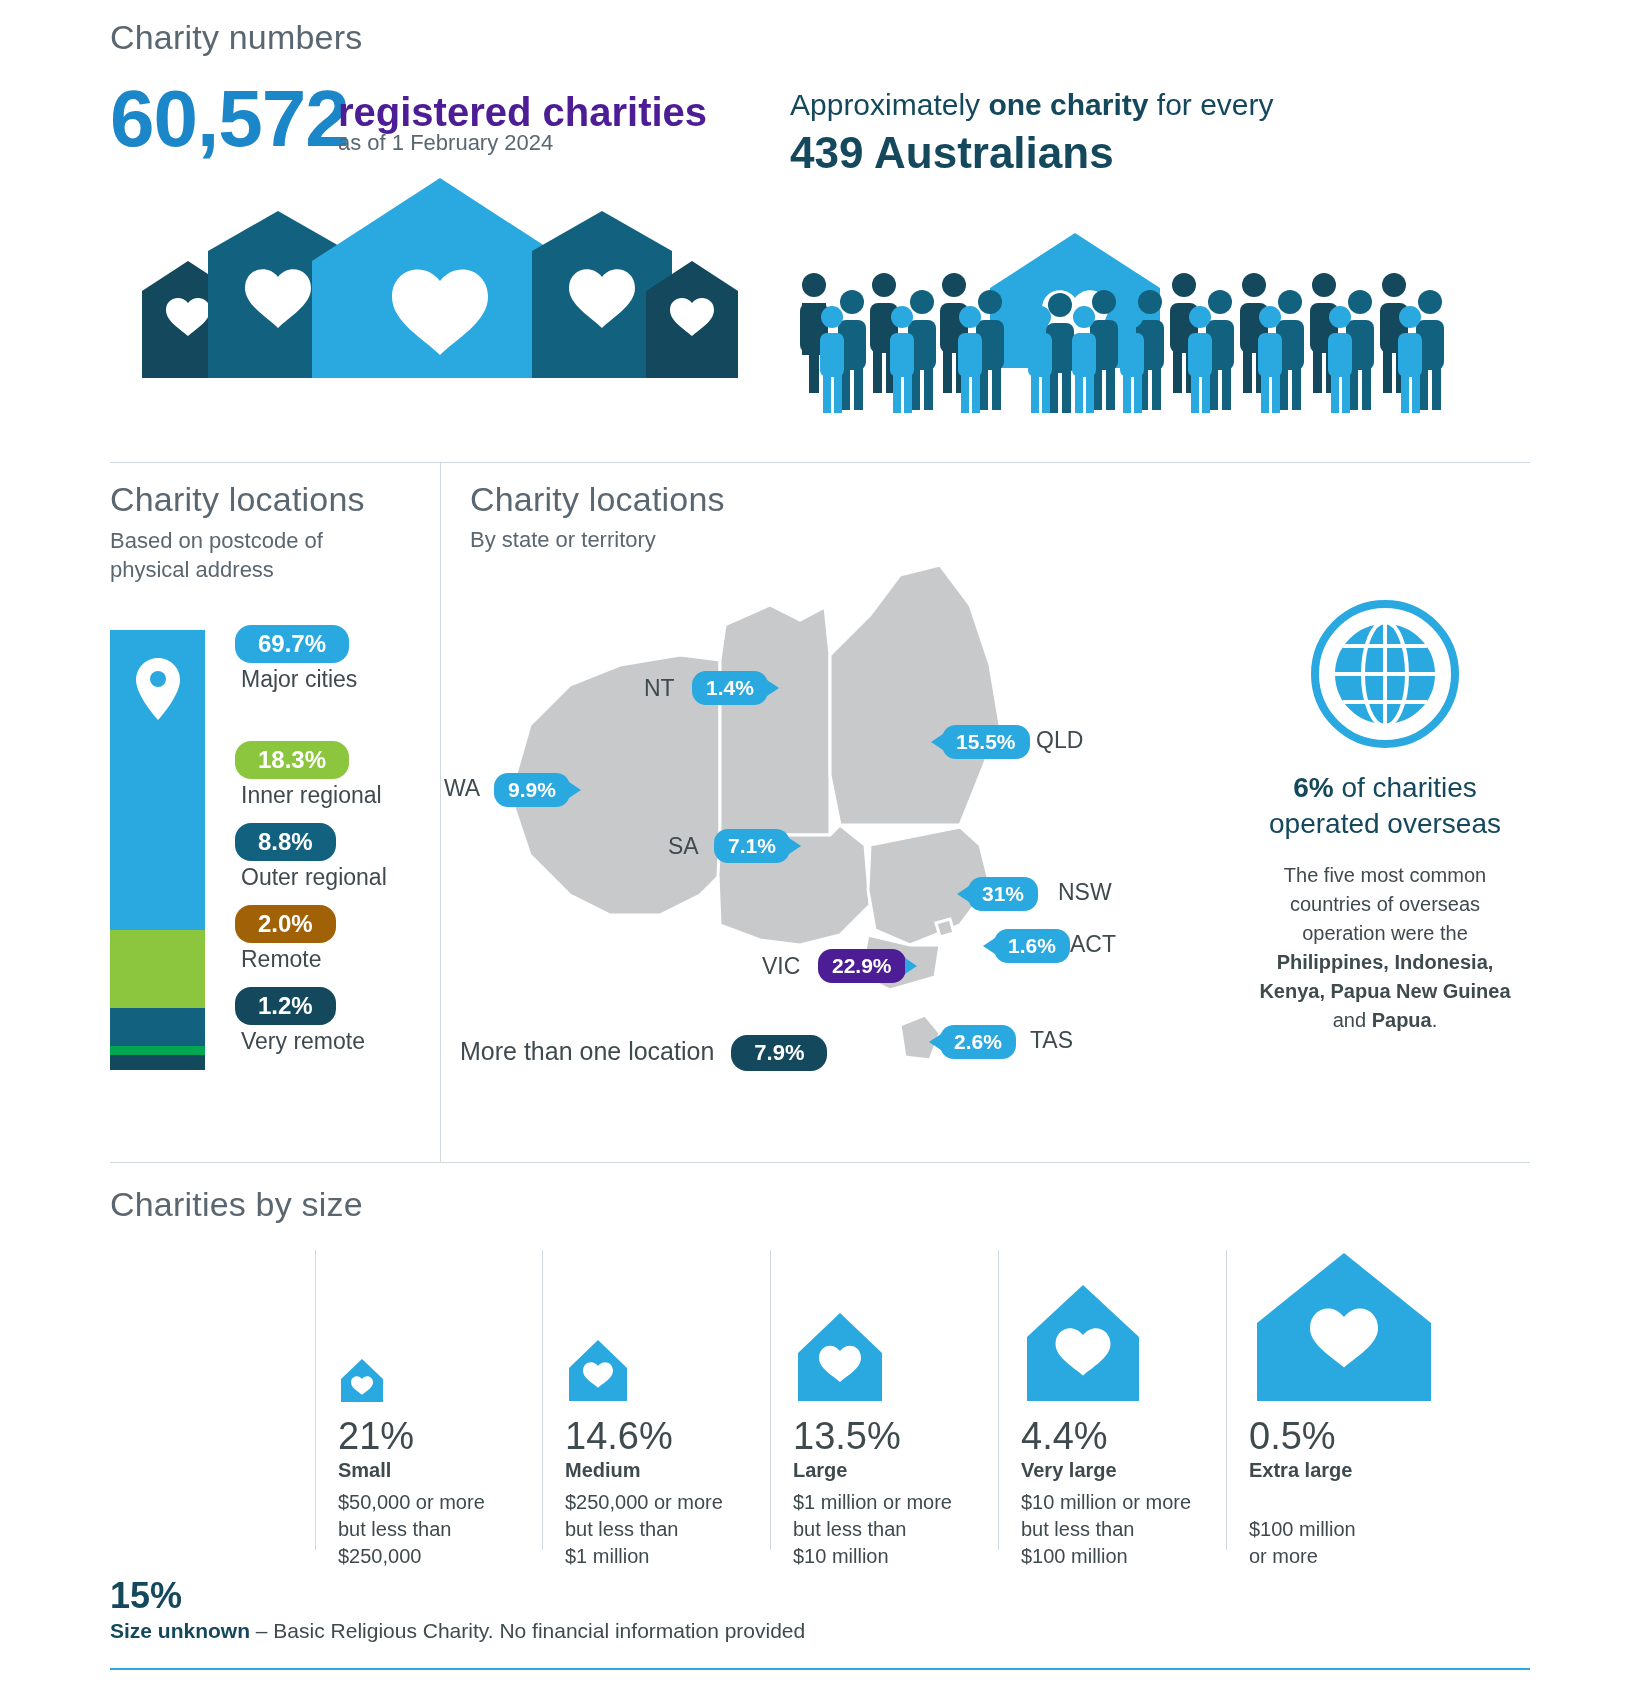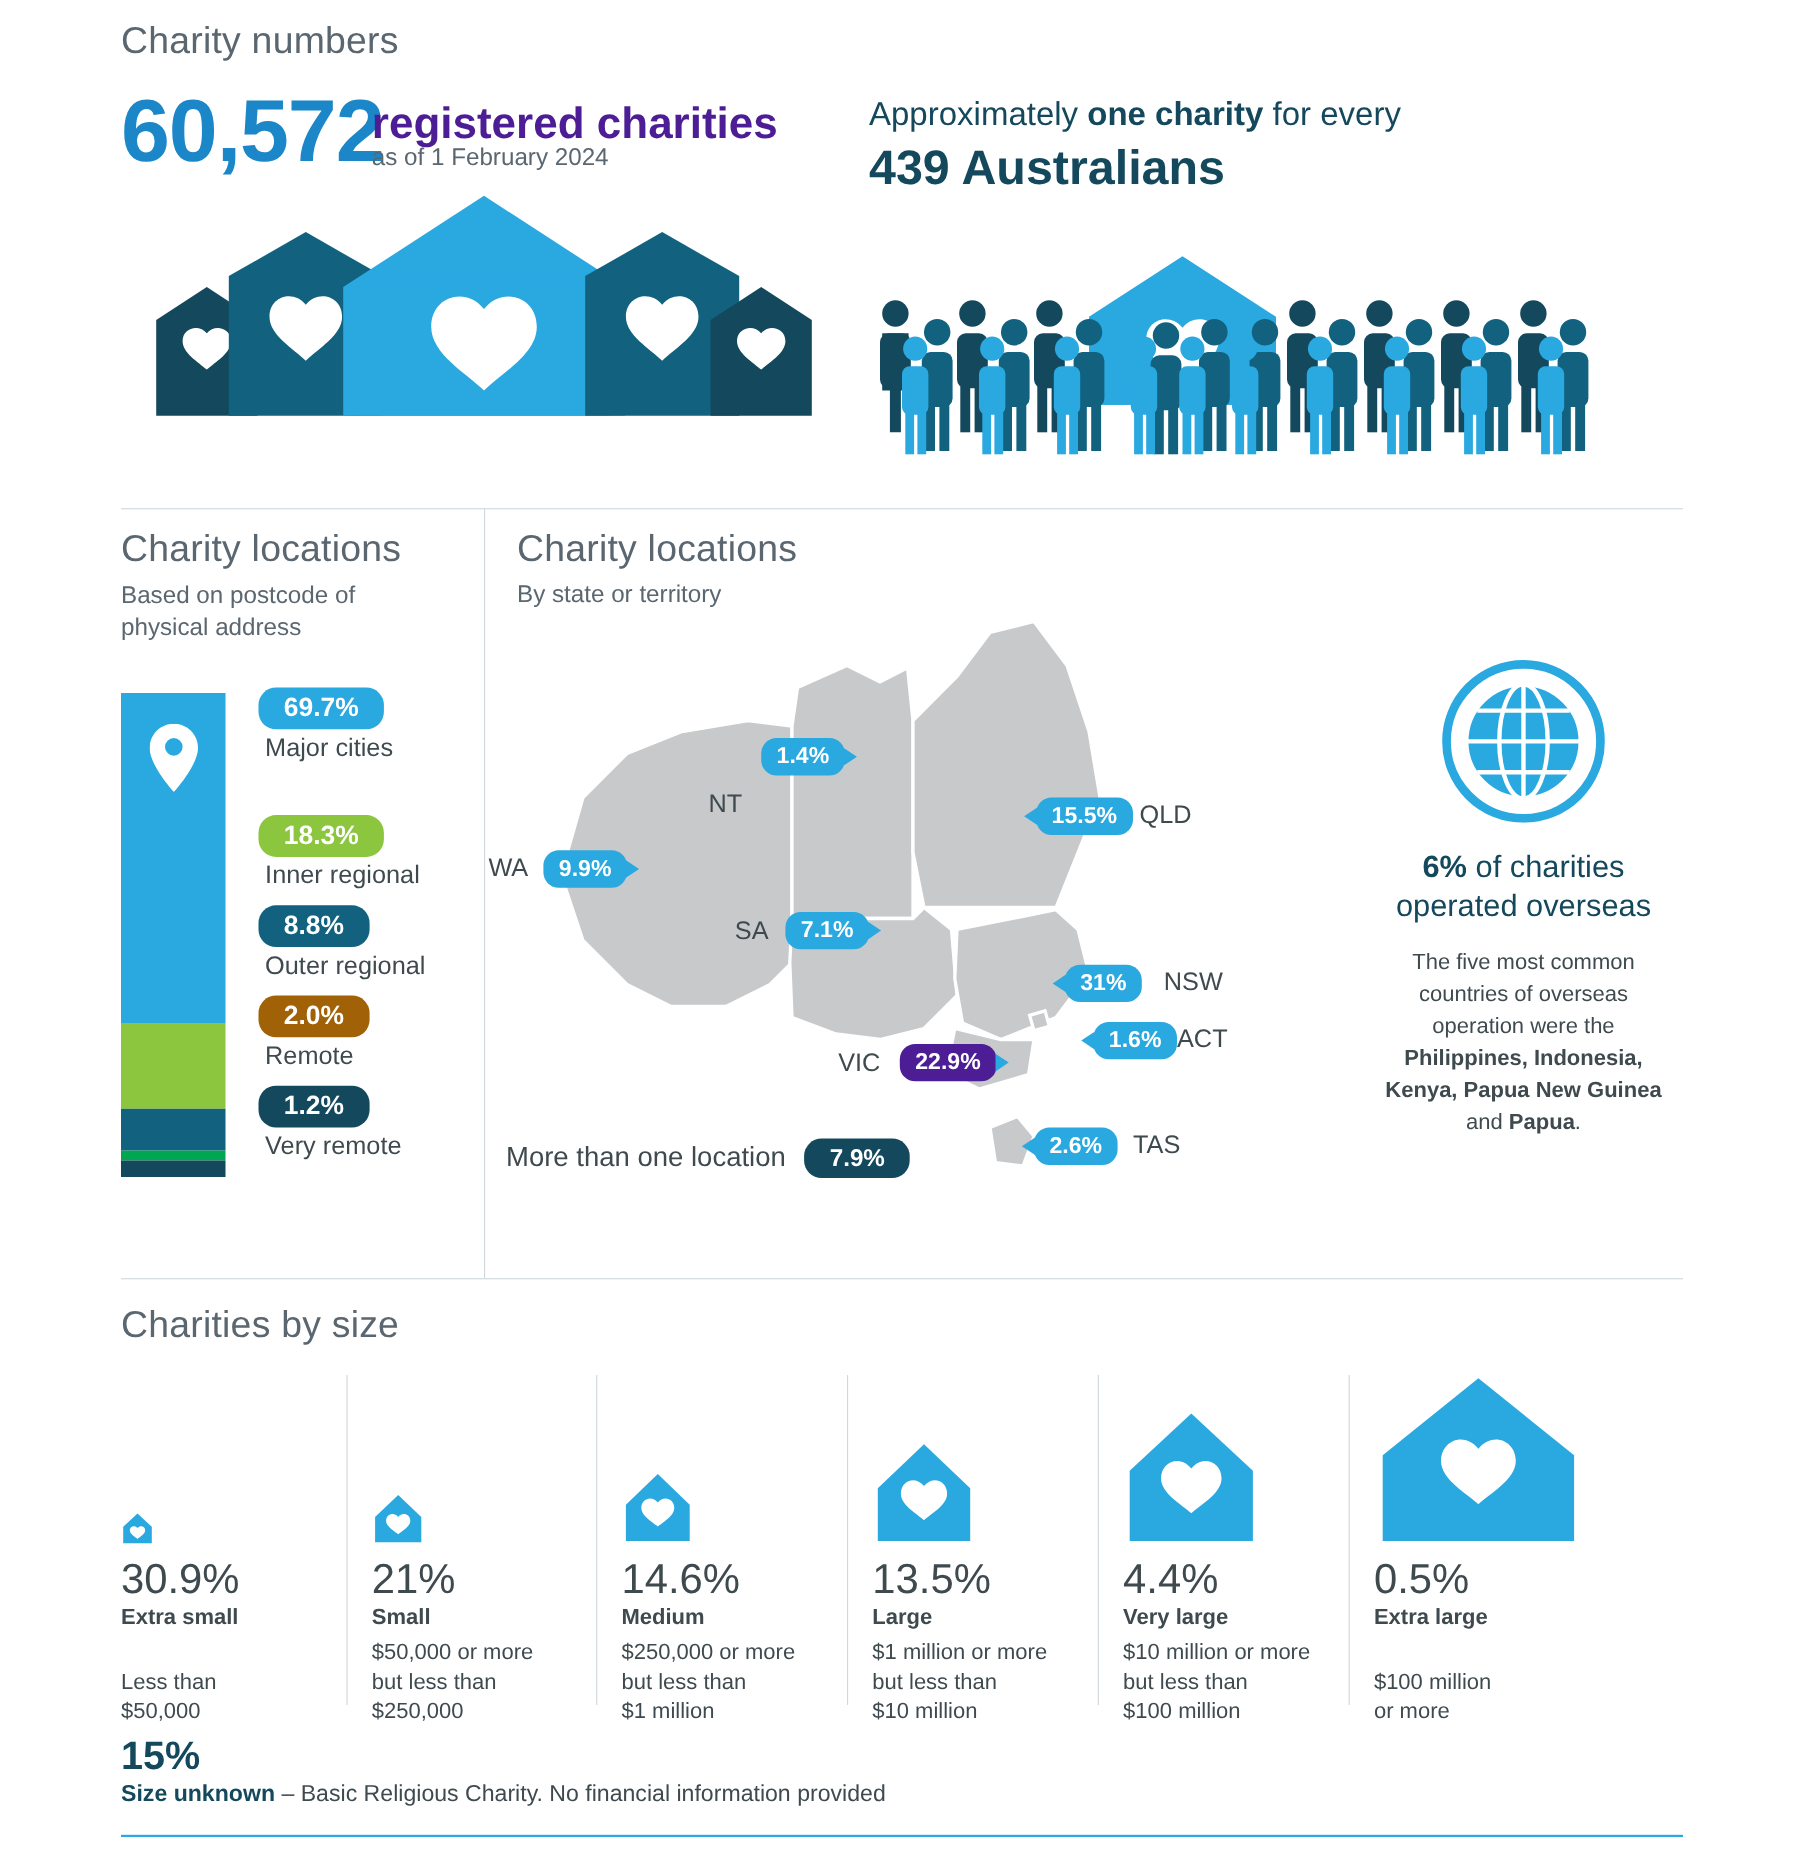--- a/index.html
+++ b/index.html
@@ -392,21 +392,21 @@
 
       <path d="M398 390 L440 400 L470 400 L465 432 L420 445 L390 430 Z"></path>
 
       <path d="M466 378 L480 374 L484 388 L470 392 Z"></path>
 
       <path d="M430 480 L455 470 L470 488 L460 515 L435 512 Z"></path>
     </g>
   </svg>
 
   
-  <span class="statelbl" style="left:174px; top:130px;margin-top:42px;">NT</span>
+  <span class="statelbl" style="left:174px; top:130px;">NT</span>
   <span class="tag right" style="left:222px; top:126px; background:#2aa8e0; color:#2aa8e0;"><span style="color:#fff">1.4%</span></span>
 
   <span class="tag left" style="left:472px; top:180px; background:#2aa8e0; color:#2aa8e0;"><span style="color:#fff">15.5%</span></span>
   <span class="statelbl" style="left:566px; top:182px;">QLD</span>
 
   <span class="statelbl" style="left:-26px; top:230px;">WA</span>
   <span class="tag right" style="left:24px; top:228px; background:#2aa8e0; color:#2aa8e0;"><span style="color:#fff">9.9%</span></span>
 
   <span class="statelbl" style="left:198px; top:288px;">SA</span>
   <span class="tag right" style="left:244px; top:284px; background:#2aa8e0; color:#2aa8e0;"><span style="color:#fff">7.1%</span></span>
@@ -452,32 +452,20 @@
 
 <div id="size-title" class="sec-title">Charities by size</div>
 
 <div id="size-row">
   <div class="colsep" style="left:205px;"></div>
   <div class="colsep" style="left:432px;"></div>
   <div class="colsep" style="left:660px;"></div>
   <div class="colsep" style="left:888px;"></div>
   <div class="colsep" style="left:1116px;"></div>
 
-  <div class="size-col" style="left:0px;">
-    <div class="icon-wrap">
-      <svg width="30" height="32" viewBox="0 0 30 32" style="position:absolute;bottom:0;left:0;">
-        <path d="M2 15 L15 3 L28 15 L28 30 L2 30 Z" fill="#2aa8e0"></path>
-        <path d="M15 16 c-2.5-3-7-1.5-7 2.2 c0 3.4 4.8 5.9 7 7.8 c2.2-1.9 7-4.4 7-7.8 c0-3.7-4.5-5.2-7-2.2z" fill="#fff"></path>
-      </svg>
-    </div>
-    <div class="size-pct">30.9%</div>
-    <div class="size-name">Extra small</div>
-    <div class="size-desc" style="white-space:pre-line;">Less than
-$50,000</div>
-  </div>
 
   <div class="size-col" style="left:228px;">
     <div class="icon-wrap">
       <svg width="48" height="50" viewBox="0 0 48 50" style="position:absolute;bottom:0;left:0;">
         <path d="M3 24 L24 4 L45 24 L45 47 L3 47 Z" fill="#2aa8e0"></path>
         <path d="M24 24 c-4-5-11-2.4-11 3.5 c0 5.4 7.6 9.3 11 12.3 c3.4-3 11-6.9 11-12.3 c0-5.9-7-8.5-11-3.5z" fill="#fff"></path>
       </svg>
     </div>
     <div class="size-pct">21%</div>
     <div class="size-name">Small</div>

